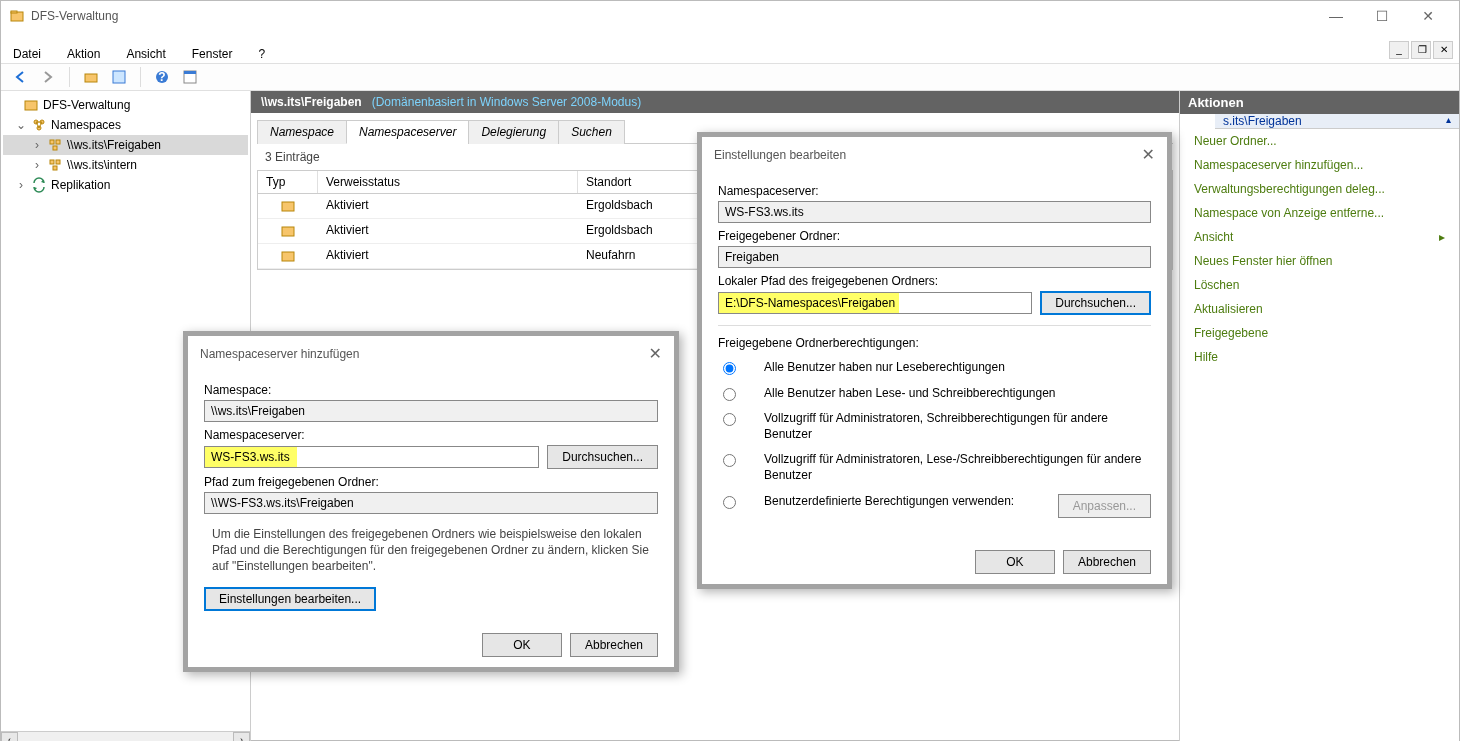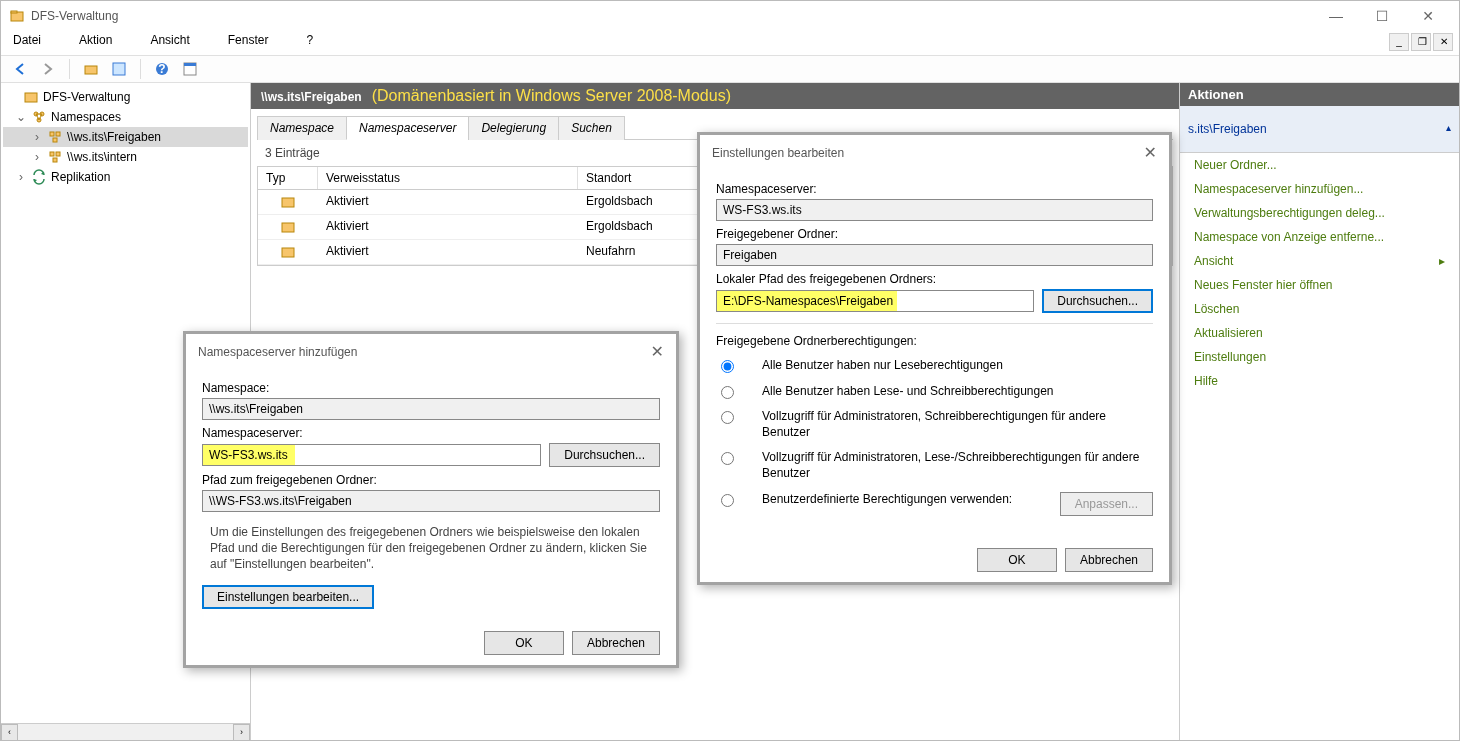--- a/index.html
+++ b/index.html
@@ -3,54 +3,54 @@
 <meta charset="utf-8">
 <style>
 * { box-sizing: border-box; font-family: "Segoe UI", Tahoma, sans-serif; font-size: 12px; }
 body { margin: 0; background: #fff; color: #000; overflow: hidden; }
 .window { width: 1460px; height: 741px; border: 1px solid #bbb; position: relative; background: #fff; }
 .titlebar { height: 30px; display: flex; align-items: center; padding: 0 8px; background: #fff; }
 .titlebar .icon { width: 16px; height: 16px; margin-right: 6px; }
 .titlebar .title { flex: 1; color: #555; }
 .win-controls { display: flex; gap: 0; }
 .win-controls button { width: 46px; height: 28px; border: none; background: transparent; color: #666; font-size: 14px; }
-.menubar { height: 24px; display: flex; align-items: flex-start; padding: 0 8px; gap: 30px; background: #fff; position: relative; }
+.menubar { height: 24px; display: flex; align-items: flex-end; padding: 0 8px; gap: 18px; background: #fff; position: relative; margin-top: 8px; }
 .menubar span { color: #000; padding: 2px 4px; }
 .mdi-controls { position: absolute; right: 6px; top: 2px; display: flex; gap: 2px; }
 .mdi-controls button { width: 20px; height: 18px; border: 1px solid #ccc; background: #f0f0f0; font-size: 10px; line-height: 1; }
 .toolbar { height: 28px; display: flex; align-items: center; padding: 0 8px; gap: 6px; border-top: 1px solid #e0e0e0; border-bottom: 1px solid #e0e0e0; background: #fdfdfd; }
 .toolbar .sep { width: 1px; height: 20px; background: #ddd; margin: 0 4px; }
 .tb-btn { width: 22px; height: 22px; display: flex; align-items: center; justify-content: center; border: 1px solid transparent; }
 .content { display: flex; height: calc(100% - 82px); }
 .tree-pane { width: 250px; border-right: 1px solid #ccc; padding: 4px 2px; overflow: auto; position: relative; }
 .tree-item { display: flex; align-items: center; padding: 2px 4px; white-space: nowrap; }
 .tree-item.selected { background: #d9d9d9; }
 .tree-expander { width: 12px; text-align: center; color: #666; cursor: default; user-select: none; }
 .tree-icon { width: 16px; height: 16px; margin: 0 4px; }
 .center-pane { flex: 1; position: relative; overflow: hidden; }
 .path-header { background: #636363; color: #fff; padding: 4px 10px; font-size: 13px; display: flex; gap: 10px; align-items: baseline; }
-.path-header .sub { color: #fde047; font-size: 16px; }
+.path-header .sub { color: #7dd3fc; font-size: 12px; }
 .tabs-row { display: flex; border-bottom: 1px solid #ccc; margin: 6px 6px 0 6px; font-style: italic; }
 .tab { padding: 4px 12px; border: 1px solid #ccc; border-bottom: none; background: #f0f0f0; margin-right: -1px; position: relative; top: 1px; }
 .tab.active { background: #fff; border-bottom: 1px solid #fff; }
 .entry-count { padding: 6px 14px; color: #444; }
 .grid { margin: 0 6px; border: 1px solid #ccc; }
 .grid-header { display: flex; background: #fff; border-bottom: 1px solid #ccc; }
 .grid-header div { padding: 4px 8px; border-right: 1px solid #e0e0e0; }
 .grid-row { display: flex; border-bottom: 1px solid #eee; }
 .grid-row div { padding: 4px 8px; }
 .col-typ { width: 60px; }
 .col-status { width: 260px; }
 .col-loc { flex: 1; }
 .actions-pane { width: 280px; border-left: 1px solid #ccc; background: #fff; }
 .actions-title { background: #636363; color: #fff; padding: 4px 8px; font-size: 13px; font-weight: bold; }
-.actions-subhead { background: #e8eef7; padding: 16px 8px; color: #003399; border-bottom: 1px solid #ccc; position: relative; }
+.actions-subhead { background: #e8eef7; padding: 0 8px; color: #003399; border-bottom: 1px solid #ccc; position: relative; margin-left: 35px; }
 .actions-subhead::after { content: "▴"; position: absolute; right: 8px; color: #003399; font-size: 10px; }
 .action-item { padding: 5px 14px; color: #4d7c0f; display: flex; align-items: center; justify-content: space-between; }
-.dialog { position: absolute; background: #fff; border: 3px solid #a3a3a3; box-shadow: 3px 3px 10px rgba(0,0,0,0.3); }
+.dialog { position: absolute; background: #fff; border: 5px solid #a3a3a3; box-shadow: 3px 3px 10px rgba(0,0,0,0.3); }
 .dialog-title { padding: 8px 12px; font-size: 12px; color: #555; display: flex; justify-content: space-between; align-items: center; }
 .dialog-close { font-size: 16px; color: #666; cursor: default; }
 .dialog-body { padding: 6px 16px 12px 16px; }
 .field-label { margin: 6px 0 3px 0; color: #000; }
 .field-input { width: 100%; padding: 3px 6px; border: 1px solid #888; background: #fff; font-size: 12px; }
 .field-input.ro { background: #f0f0f0; }
 .btn { padding: 4px 14px; border: 1px solid #888; background: #e6e6e6; min-width: 80px; }
 .btn.focus { border: 2px solid #0078d7; padding: 3px 13px; }
 .dialog-buttons { display: flex; justify-content: flex-end; gap: 8px; padding: 10px 16px; }
 .hint { color: #444; margin: 12px 8px; line-height: 1.35; }
@@ -270,21 +270,21 @@
       <div class="action-item">
           <span>Neues Fenster hier öffnen</span>
         </div>
       <div class="action-item">
           <span>Löschen</span>
         </div>
       <div class="action-item">
           <span>Aktualisieren</span>
         </div>
       <div class="action-item">
-          <span>Einstellungen</span>
+          <span>Freigegebene</span>
         </div>
       <div class="action-item">
           <span>Hilfe</span>
         </div>
     </div>
 
   </div>
 
   <div class="dialog" style="left:182px; top:330px; width:496px;">
     <div class="dialog-title">

